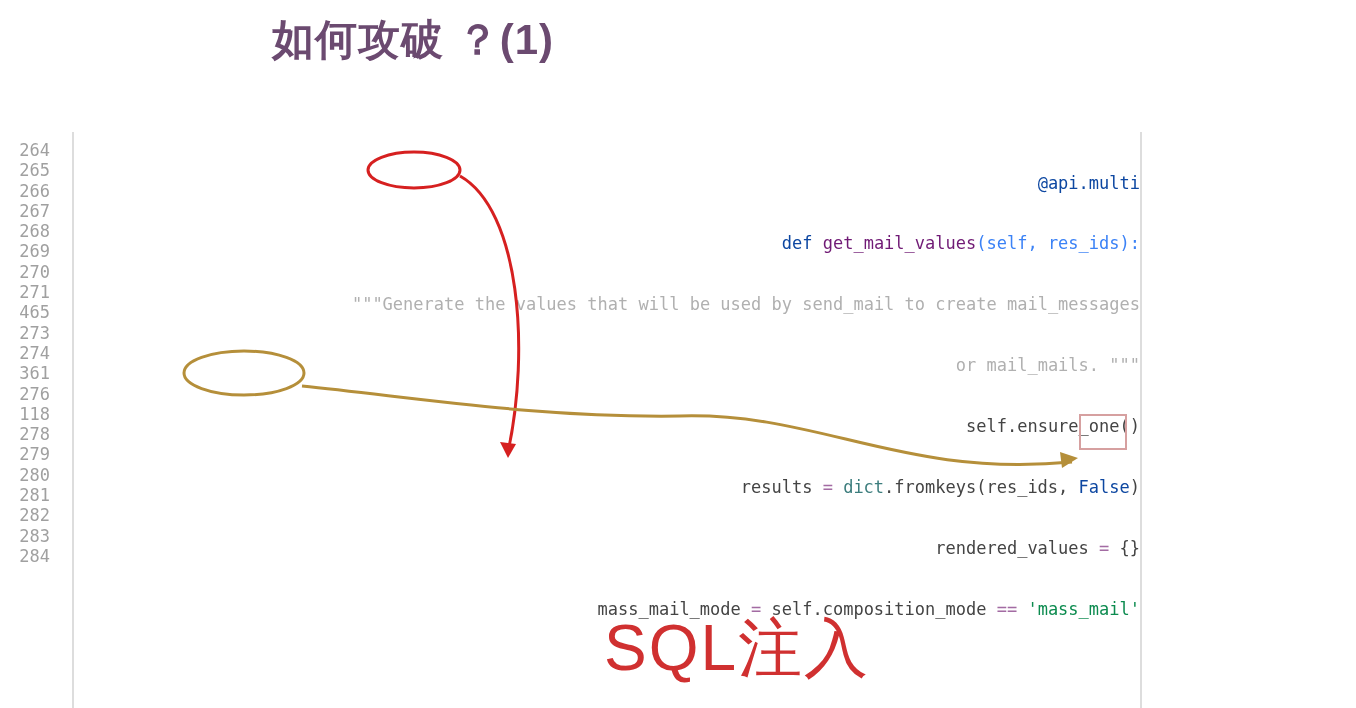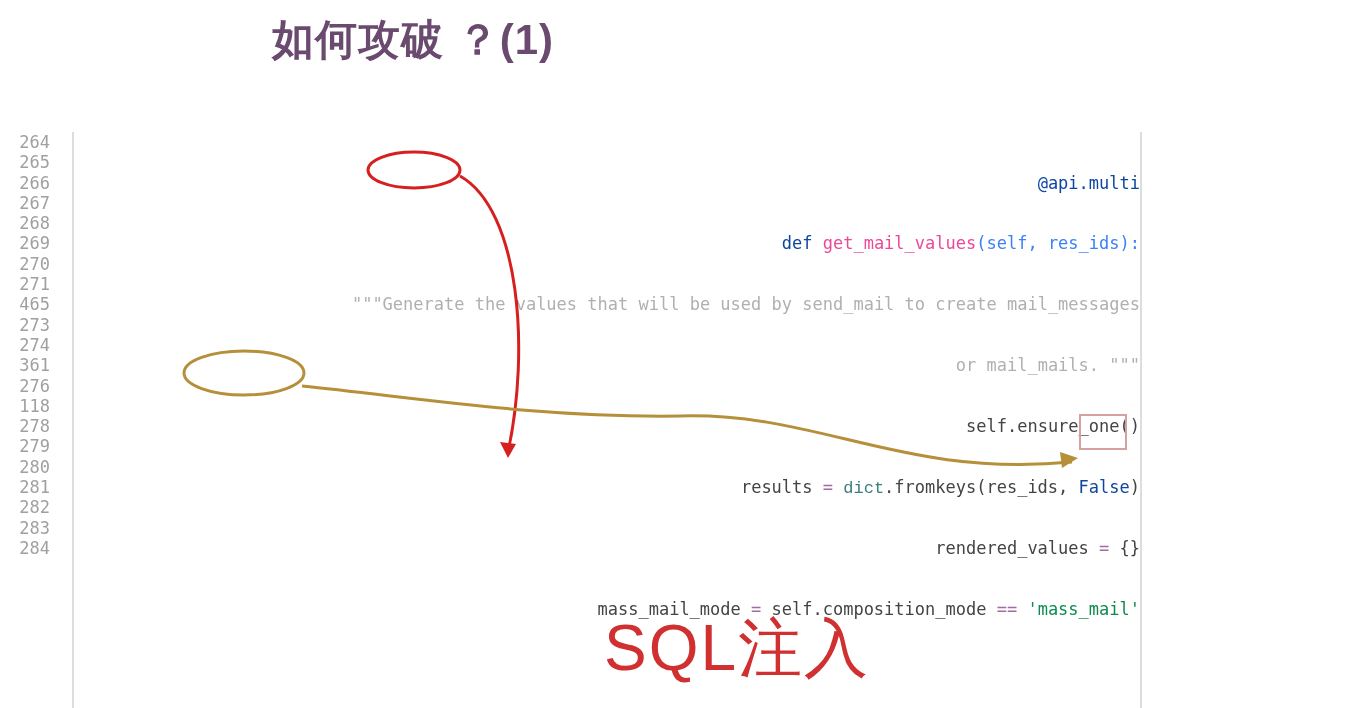--- a/index.html
+++ b/index.html
@@ -1,27 +1,27 @@
 <!DOCTYPE html>
 <html><head>
 <meta charset="utf-8">
 <style>
   body { margin: 0; font-family: "DejaVu Sans Mono", Consolas, monospace; background: #fff; color: #333; }
   .slide { position: relative; width: 1356px; height: 708px; }
   .title { position: absolute; top: 12px; left: 272px; font-family: "Microsoft YaHei", Arial, sans-serif; font-size: 42px; font-weight: 700; color: #6b4a70; letter-spacing: 1px; }
   .code-block { position: absolute; top: 132px; left: 12px; width: 1130px; background: #fff; font-size: 17px; line-height: 20.3px; }
-  .line-numbers { position: absolute; left: 0; top: 0; width: 50px; text-align: right; color: #a0a0a0; user-select: none; }
+  .line-numbers { position: absolute; left: 0; top: 8px; width: 50px; text-align: right; color: #a0a0a0; user-select: none; }
   .ln { height: 20.3px; padding-right: 12px; }
   .code { position: absolute; left: 60px; top: 0; right: 0; border-left: 2px solid #ddd; border-right: 2px solid #ddd; padding-left: 18px; white-space: pre; }
   .cl { height: 20.3px; color: #444; text-align: right; }
   .d { color: #0d47a1; } 
-  .f { color: #ec4899; } 
+  .f { color: #701a75; } 
   .s { color: #0c8b4f; } 
   .op { color: #a36ba3; } 
-  .b { color: #3c7d7d; font-family: Liberation Mono, monospace; } 
+  .b { color: #3c7d7d; } 
   .c { color: #b0b0b0; font-style: normal; } 
   .p { color: #3b82f6; } 
   .lit { color: #0d47a1; }
   .annotation { position: absolute; bottom: 16px; left: 604px; font-family: "Microsoft YaHei", Arial, sans-serif; font-size: 64px; font-weight: 400; color: #d03030; letter-spacing: 2px; }
   .svg-overlay { position: absolute; top: 0; left: 0; pointer-events: none; }
 </style>
 </head>
 <body>
 
 <div class="slide">

